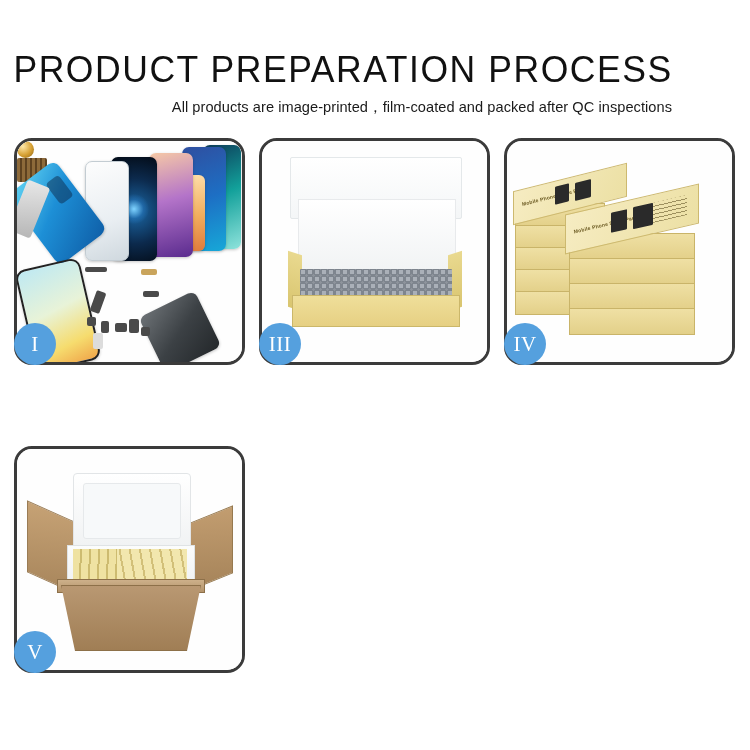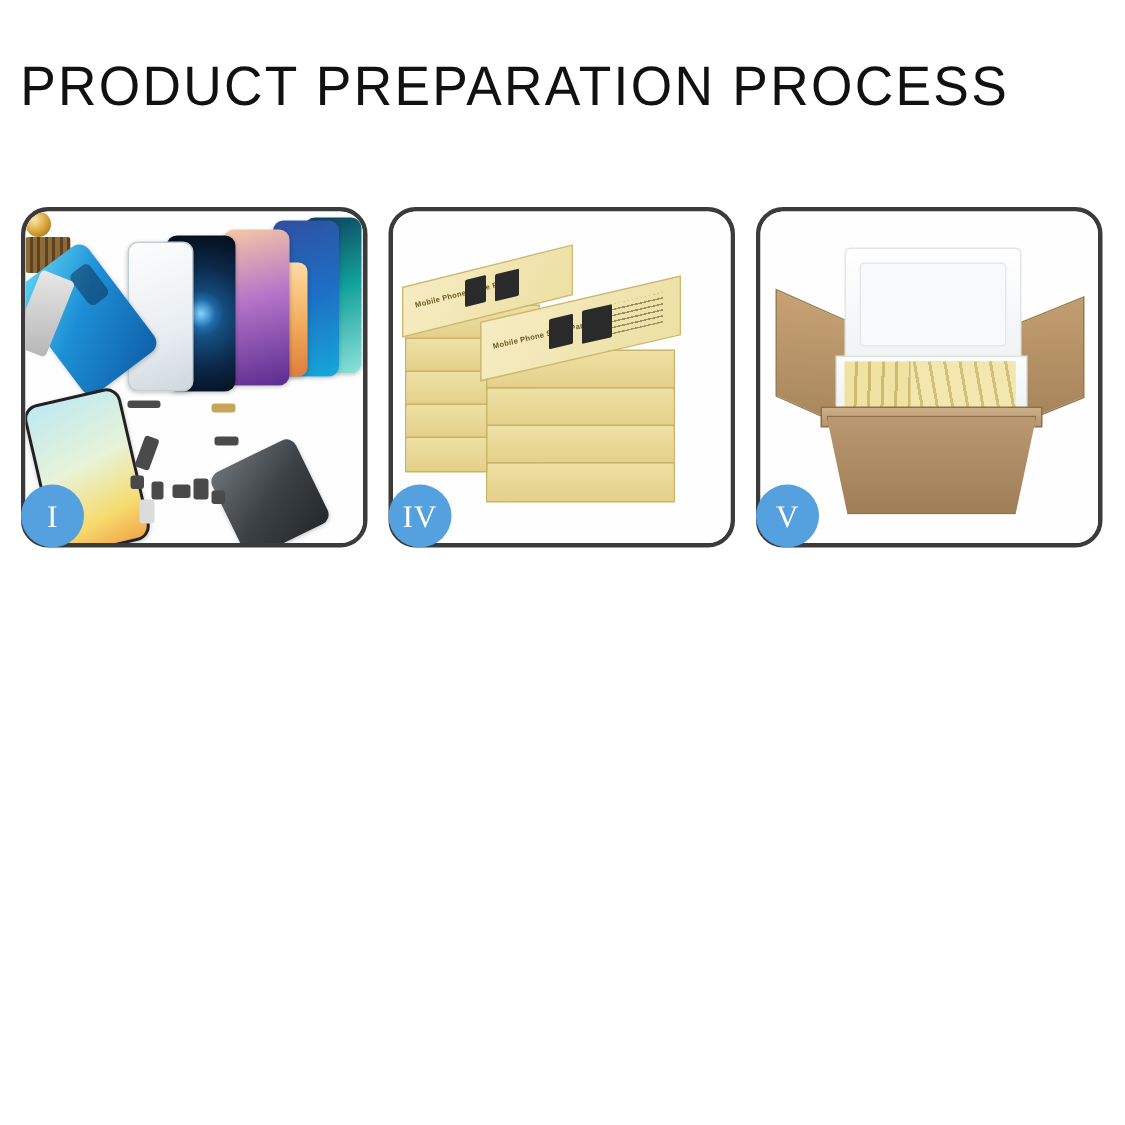--- a/index.html
+++ b/index.html
@@ -16,21 +16,21 @@
   .page {
     position: relative;
     width: 750px;
     height: 750px;
     background: #ffffff;
   }
 
   
   .header {
     position: absolute;
-    top: 36px;
+    top: 48px;
     left: 0;
     width: 672px;
     text-align: right;
   }
   .title {
     font-family: "Liberation Sans", sans-serif;
     font-size: 37px;
     font-weight: 400;
     letter-spacing: 1.6px;
     color: #111111;
@@ -368,20 +368,21 @@
     background: rgba(160,133,100,0.85);
   }
 </style>
 </head>
 <body>
 
 <div class="page">
 
   <div class="header">
     <div class="title">PRODUCT PREPARATION PROCESS</div>
+    <div class="subtitle">All products are image-printed，film-coated and packed after QC inspections</div>
   </div>
 
   <div class="grid">
 
     <div class="panel">
       <div class="panel-inner">
         <div class="scene">
           <div class="ph p1-teal"></div>
           <div class="ph p1-blue2"></div>
           <div class="ph p1-gold"></div>
@@ -403,20 +404,31 @@
           <div class="part" style="left:124px;top:186px;width:9px;height:9px;"></div>
           <div class="part" style="left:126px;top:150px;width:16px;height:6px;"></div>
           <div class="part" style="left:76px;top:192px;width:10px;height:16px;background:#dcdcdc;"></div>
           <div class="p1-tool"></div>
         </div>
       </div>
       <div class="badge">I</div>
     </div>
 
 
+    <div class="panel">
+      <div class="panel-inner">
+        <div class="b3-lid"></div>
+        <div class="b3-foam"></div>
+        <div class="b3-lflap"></div>
+        <div class="b3-rflap"></div>
+        <div class="b3-bubblestrip"></div>
+        <div class="b3-front"></div>
+      </div>
+      <div class="badge">III</div>
+    </div>
 
     <div class="panel">
       <div class="panel-inner">
         <div class="st">
 
           <div class="st-box" style="left:8px;top:62px;width:88px;height:22px;"></div>
           <div class="st-box" style="left:8px;top:84px;width:88px;height:22px;"></div>
           <div class="st-box" style="left:8px;top:106px;width:88px;height:22px;"></div>
           <div class="st-box" style="left:8px;top:128px;width:88px;height:22px;"></div>
           <div class="st-box" style="left:8px;top:150px;width:88px;height:22px;"></div>

